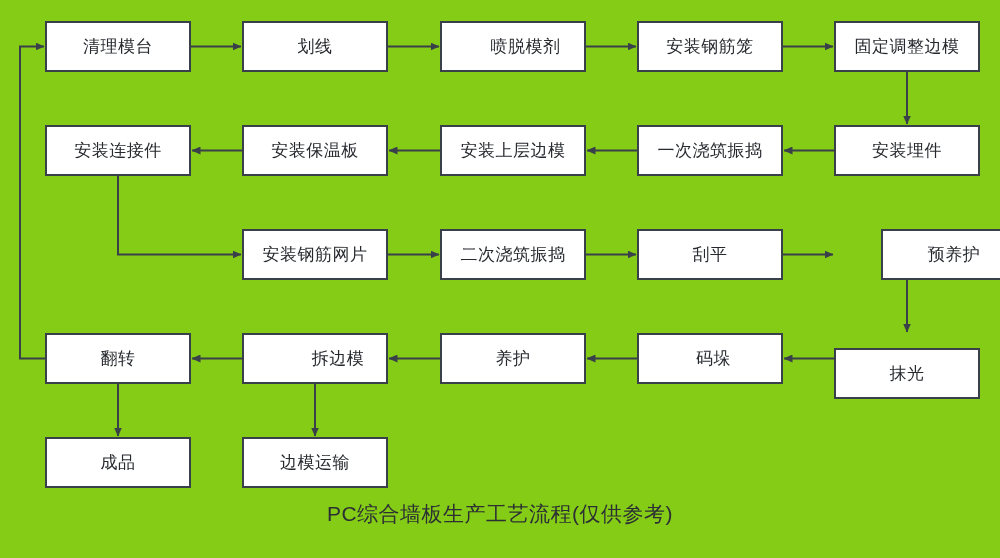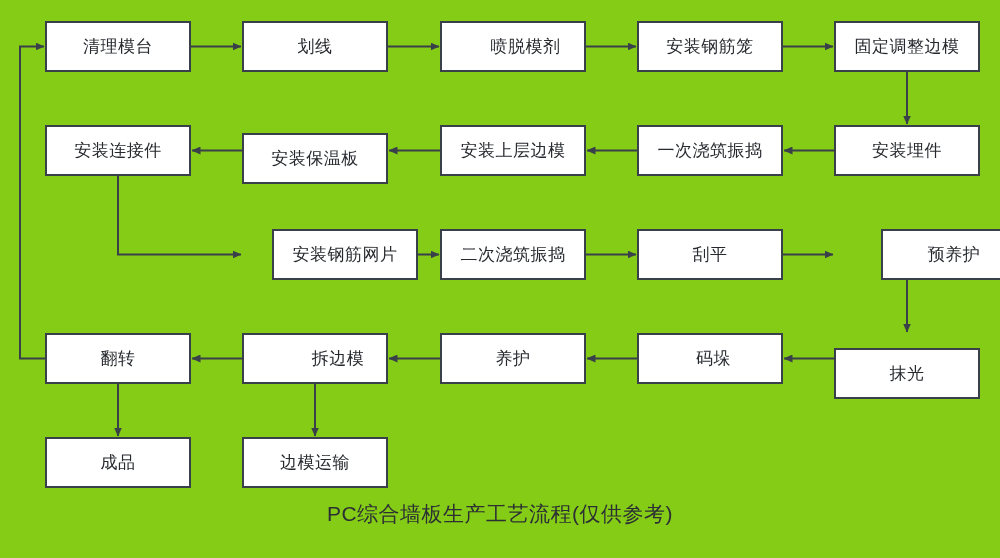--- a/index.html
+++ b/index.html
@@ -107,27 +107,27 @@
       </div>
       <div class="node" style="left: 834px; top: 125px; width: 146px; height: 51px;">
         <span class="node-label">安装埋件</span>
       </div>
       <div class="node" style="left: 637px; top: 125px; width: 146px; height: 51px;">
         <span class="node-label">一次浇筑振捣</span>
       </div>
       <div class="node" style="left: 440px; top: 125px; width: 146px; height: 51px;">
         <span class="node-label">安装上层边模</span>
       </div>
-      <div class="node" style="left: 242px; top: 125px; width: 146px; height: 51px; margin-top: 8px;">
+      <div class="node" style="left: 242px; top: 125px; width: 146px; height: 51px;">
         <span class="node-label">安装保温板</span>
       </div>
       <div class="node" style="left: 45px; top: 125px; width: 146px; height: 51px;">
         <span class="node-label">安装连接件</span>
       </div>
-      <div class="node" style="left: 242px; top: 229px; width: 146px; height: 51px; margin-left: 30px;">
+      <div class="node" style="left: 242px; top: 229px; width: 146px; height: 51px;">
         <span class="node-label">安装钢筋网片</span>
       </div>
       <div class="node" style="left: 440px; top: 229px; width: 146px; height: 51px;">
         <span class="node-label">二次浇筑振捣</span>
       </div>
       <div class="node" style="left: 637px; top: 229px; width: 146px; height: 51px;">
         <span class="node-label">刮平</span>
       </div>
       <div class="node" style="left: 834px; top: 229px; width: 146px; height: 51px; margin-left: 47px;">
         <span class="node-label">预养护</span>

